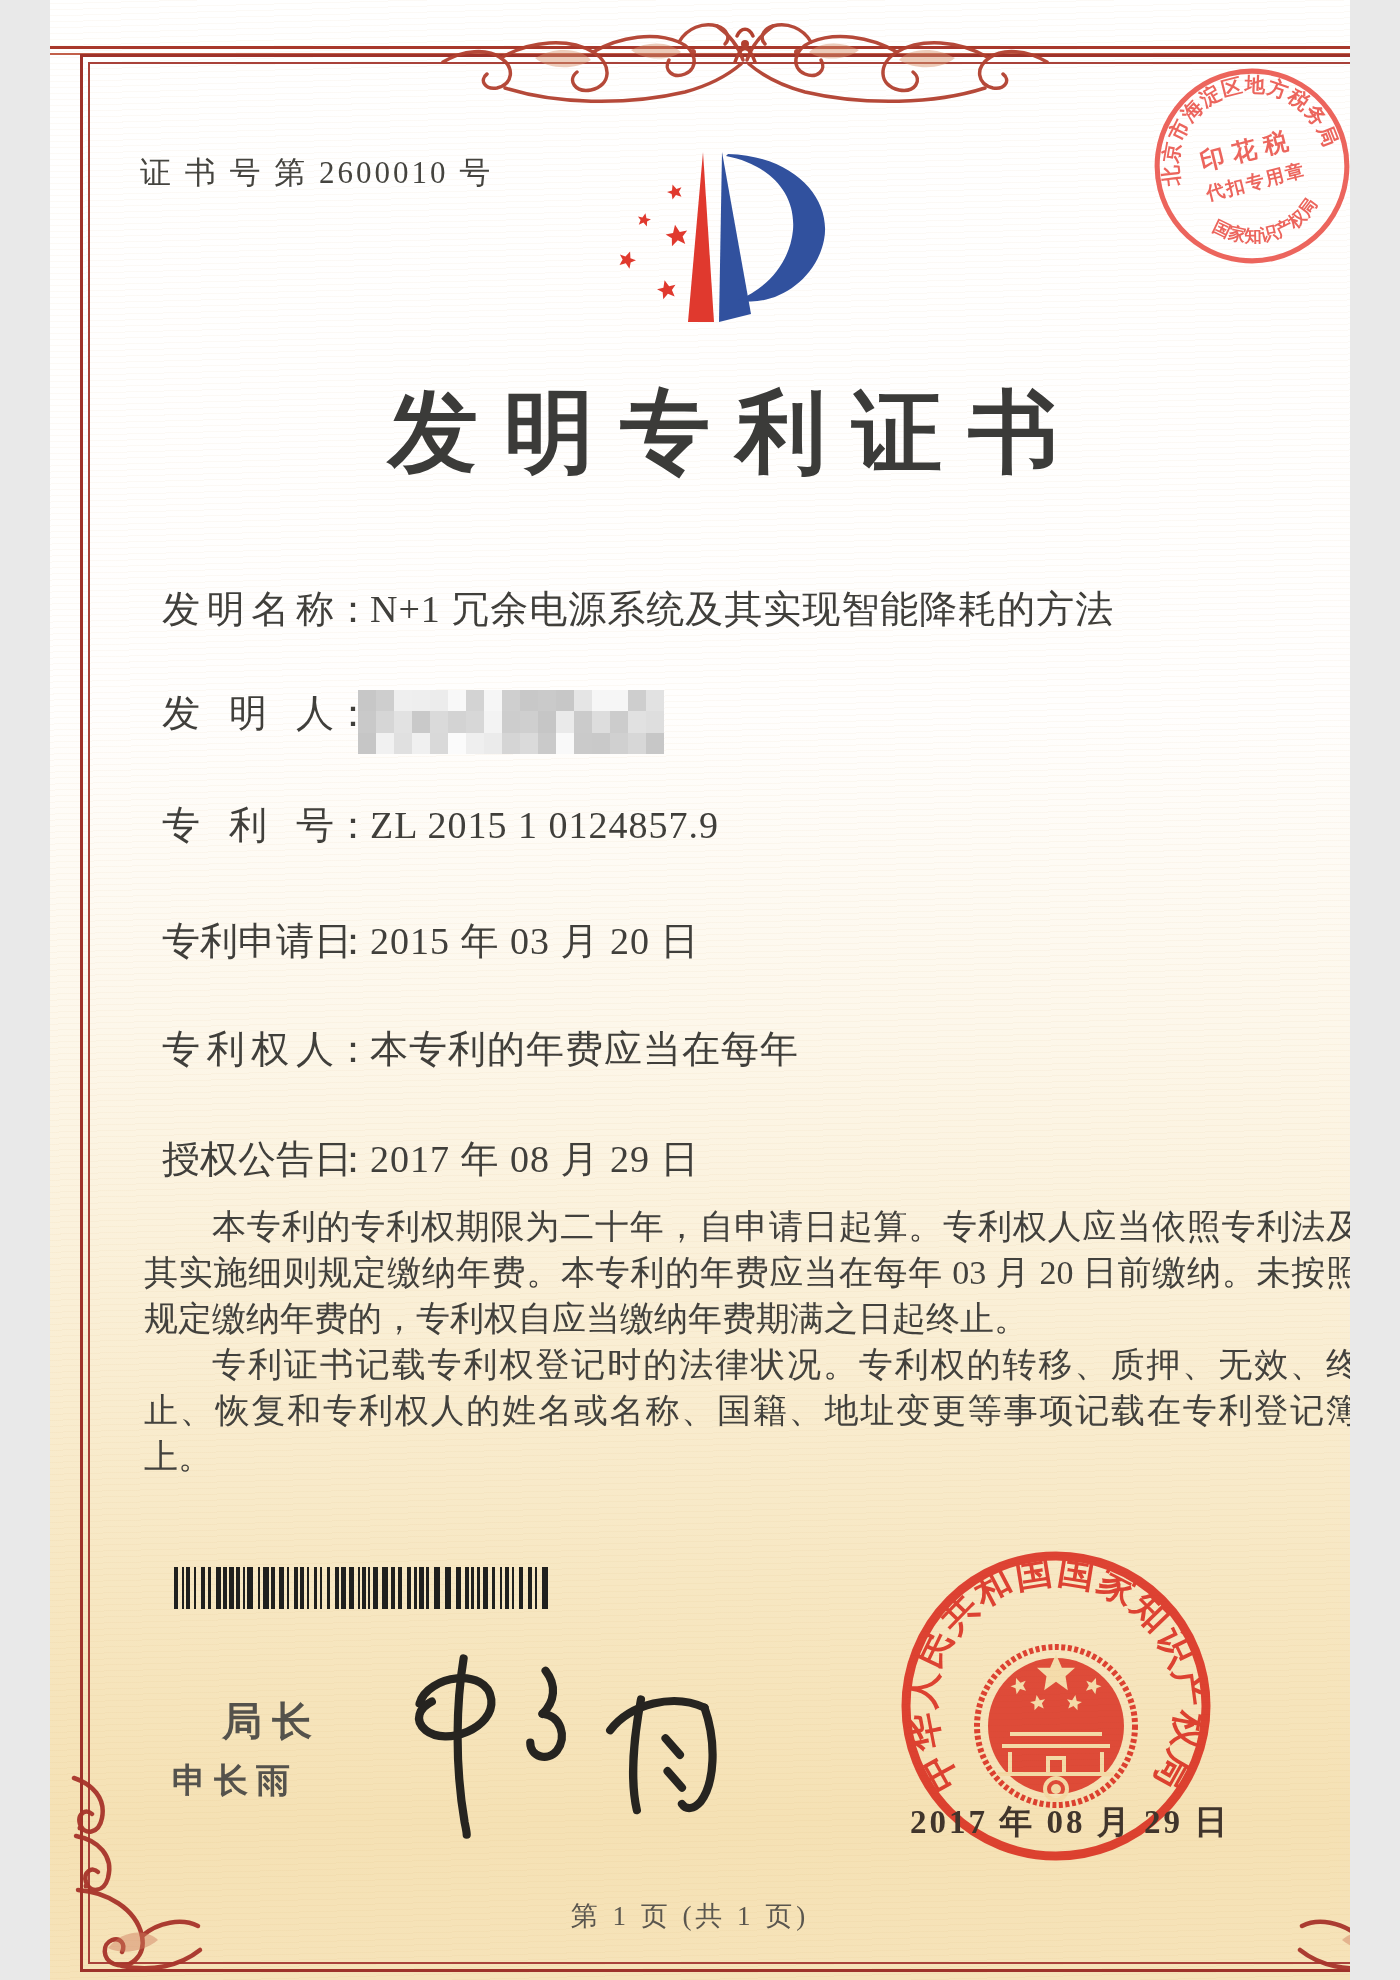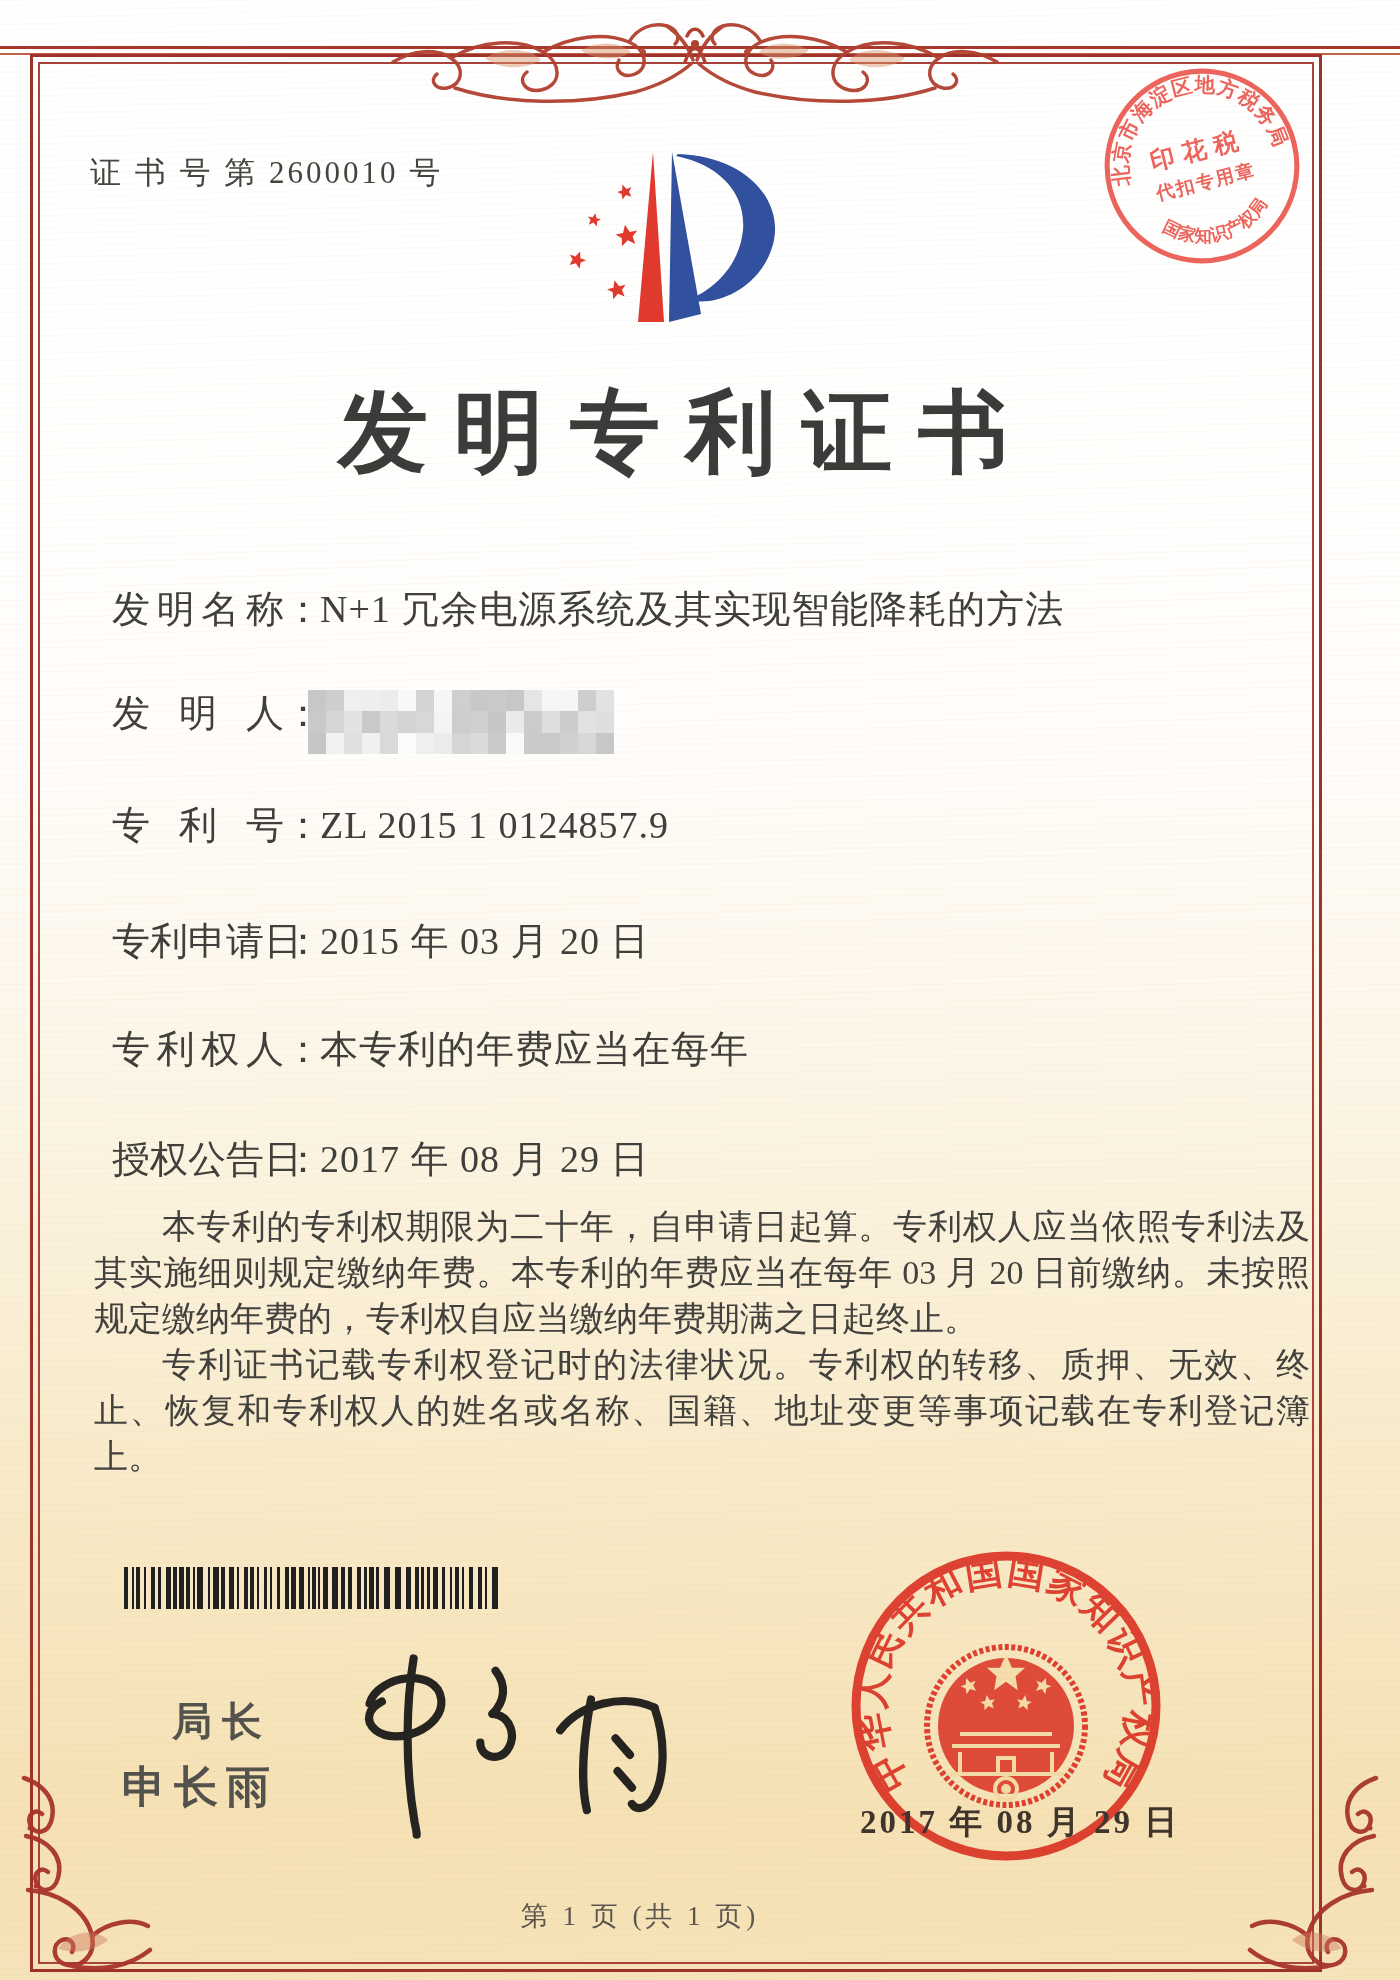--- a/index.html
+++ b/index.html
@@ -1,17 +1,17 @@
 <!DOCTYPE html>
 <html><head>
 <meta charset="utf-8">
 <style>
   html,body{margin:0;padding:0;background:#e9e9e9;}
   .page{
-    position:relative;width:1400px;height:1980px;overflow:hidden;margin:0 auto;
+    position:relative;width:1300px;height:1980px;overflow:hidden;margin:0 auto;
     font-family:"Liberation Serif","DejaVu Serif",serif;color:#3d3c38;
     background:
       repeating-linear-gradient(-1.5deg, rgba(198,148,78,0) 0 5px, rgba(198,148,78,0.05) 5px 6px),
       linear-gradient(180deg,#ffffff 0%,#fffefd 36%,#fdf7ea 52%,#faefd6 66%,#f7e7c2 80%,#f5e1b4 92%,#f6e3b9 100%);
   }
   
   .frame{
     position:absolute;left:30px;top:54px;width:1286px;height:1912px;
     border:3px solid #9e322a;outline:2px solid #a9423a;outline-offset:-10px;
     z-index:1;
@@ -39,21 +39,21 @@
     grid-template-columns:repeat(17,1fr);grid-template-rows:repeat(3,1fr);z-index:3;}
   
   .body-text{position:absolute;left:94px;top:1204px;width:1216px;z-index:3;
     font-size:34px;line-height:46px;text-align:justify;color:#42413d;}
   .body-text p{margin:0;text-indent:2em;}
   
   .barcode{position:absolute;left:124px;top:1567px;width:378px;height:42px;z-index:3;font-size:0;white-space:nowrap;}
   .barcode i{display:inline-block;height:42px;background:#20201e;}
   .director-title{position:absolute;left:128px;top:1694px;font-size:40px;font-weight:600;letter-spacing:10px;
     font-family:"Liberation Sans","DejaVu Sans",sans-serif;color:#54524c;z-index:3;margin-left:44px;}
-  .director-name{position:absolute;left:122px;top:1758px;font-size:44px;font-weight:600;letter-spacing:8px;
+  .director-name{position:absolute;left:122px;top:1758px;font-size:34px;font-weight:600;letter-spacing:8px;
     font-family:Liberation Sans, sans-serif;color:#54524c;z-index:3;}
   .signature{position:absolute;left:316px;top:1640px;width:390px;height:205px;z-index:4;}
   .authority-seal{position:absolute;left:836px;top:1536px;width:340px;height:340px;z-index:4;opacity:.88;mix-blend-mode:multiply;}
   .issue-date{position:absolute;left:860px;top:1800px;font-size:33px;font-weight:600;letter-spacing:3px;color:#40352c;z-index:5;white-space:nowrap;}
   .page-footer{position:absolute;left:340px;top:1898px;width:600px;text-align:center;font-size:27px;letter-spacing:4px;color:#5a564e;z-index:3;}
 </style>
 </head>
 <body>
 
 <div class="page">

